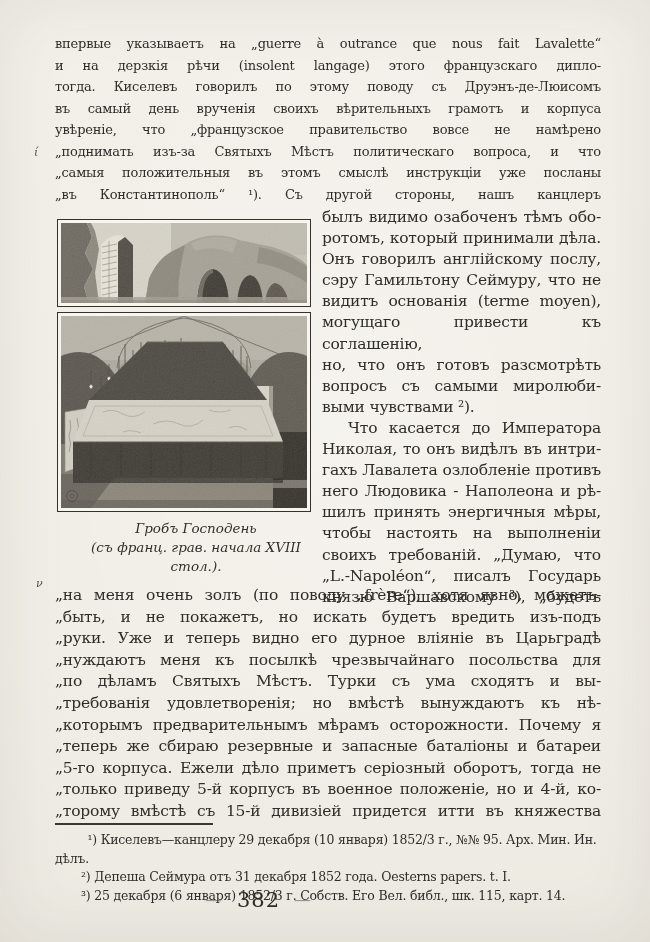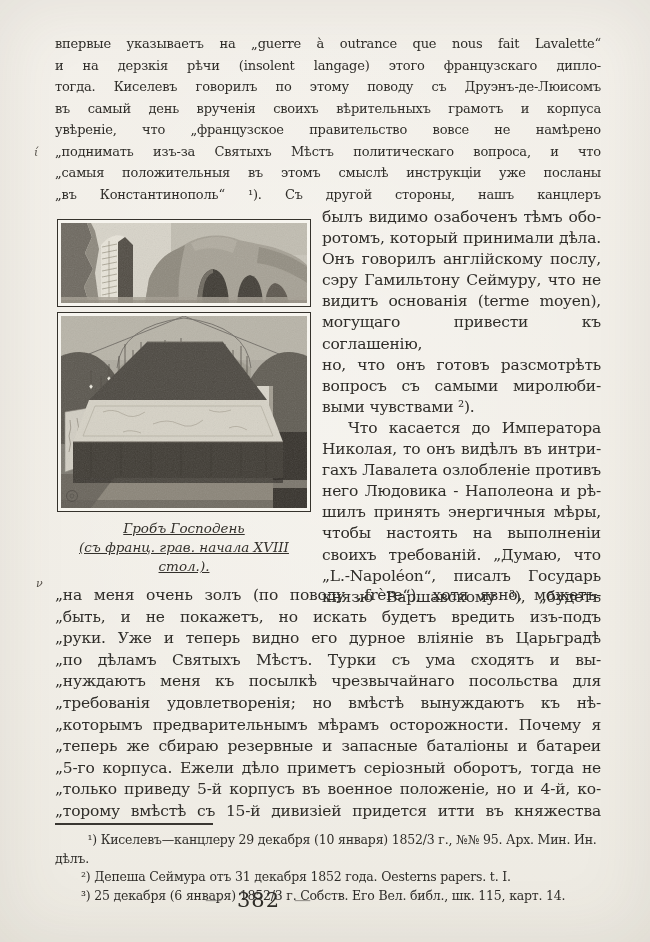--- a/index.html
+++ b/index.html
@@ -29,22 +29,22 @@
   }
   .pend{text-align-last:left;}
   .indent{text-indent:26px;}
   .block{position:absolute;}
   .top-para{left:55px;top:33px;width:546px;font-size:13px;line-height:21.5px;}
   .right-col{left:322px;top:207px;width:279px;font-size:15.5px;line-height:21.1px;}
   .bottom-para{left:55px;top:585px;width:546px;font-size:15.5px;line-height:21.6px;}
   .figure{left:57px;top:219px;width:254px;}
   .panel{border:1px solid #35322c;background:#f7f5ef;padding:3px;box-sizing:border-box;width:254px;}
   .panel + .panel{margin-top:5px;}
-  .caption{left:57px;top:519px;width:254px;text-align:center;
-    font-style:italic;font-size:13.5px;line-height:19px;color:#33302b;text-decoration:underline;}
+  .caption{left:69px;top:519px;width:254px;text-align:center;
+    font-style:italic;font-size:13.5px;line-height:19px;color:#33302b;}
   .fn-rule{left:55px;top:823px;width:158px;height:2px;background:#3a3732;}
   .footnotes{left:55px;top:831px;width:548px;font-size:12.5px;line-height:18.5px;letter-spacing:-0.1px;}
   .footnotes .tline{text-align:center;text-align-last:left;text-indent:26px;}
   .pageno{left:0;top:888px;width:517px;text-align:center;font-size:21px;letter-spacing:1px;}
   .pageno .dash{opacity:0.45;padding:0 14px;font-size:17px;vertical-align:2px;}
   .mark{position:absolute;font-style:italic;font-size:11px;color:#55504a;}
   .mark1{left:34px;top:146px;}
   .mark2{left:36px;top:577px;}
   svg{display:block;}
 </style>
@@ -262,22 +262,22 @@
     <div class="tline">чтобы настоять на выполненіи</div>
     <div class="tline">своихъ требованій. „Думаю, что</div>
     <div class="tline">„L.-Napoléon“, писалъ Государь</div>
     <div class="tline">князю Варшавскому ³), „будетъ</div>
   </div>
 
   <div class="block bottom-para">
     <div class="tline">„на меня очень золъ (по поводу „frère“), хотя явно, можетъ-</div>
     <div class="tline">„быть, и не покажетъ, но искать будетъ вредить изъ-подъ</div>
     <div class="tline">„руки. Уже и теперь видно его дурное вліяніе въ Царьградѣ</div>
+    <div class="tline">„нуждаютъ меня къ посылкѣ чрезвычайнаго посольства для</div>
     <div class="tline">„по дѣламъ Святыхъ Мѣстъ. Турки съ ума сходятъ и вы-</div>
-    <div class="tline">„нуждаютъ меня къ посылкѣ чрезвычайнаго посольства для</div>
     <div class="tline">„требованія удовлетворенія; но вмѣстѣ вынуждаютъ къ нѣ-</div>
     <div class="tline">„которымъ предварительнымъ мѣрамъ осторожности. Почему я</div>
     <div class="tline">„теперь же сбираю резервные и запасные баталіоны и батареи</div>
     <div class="tline">„5-го корпуса. Ежели дѣло приметъ серіозный оборотъ, тогда не</div>
     <div class="tline">„только приведу 5-й корпусъ въ военное положеніе, но и 4-й, ко-</div>
     <div class="tline">„торому вмѣстѣ съ 15-й дивизіей придется итти въ княжества</div>
   </div>
 
   <div class="block fn-rule"></div>
   <div class="block footnotes">

